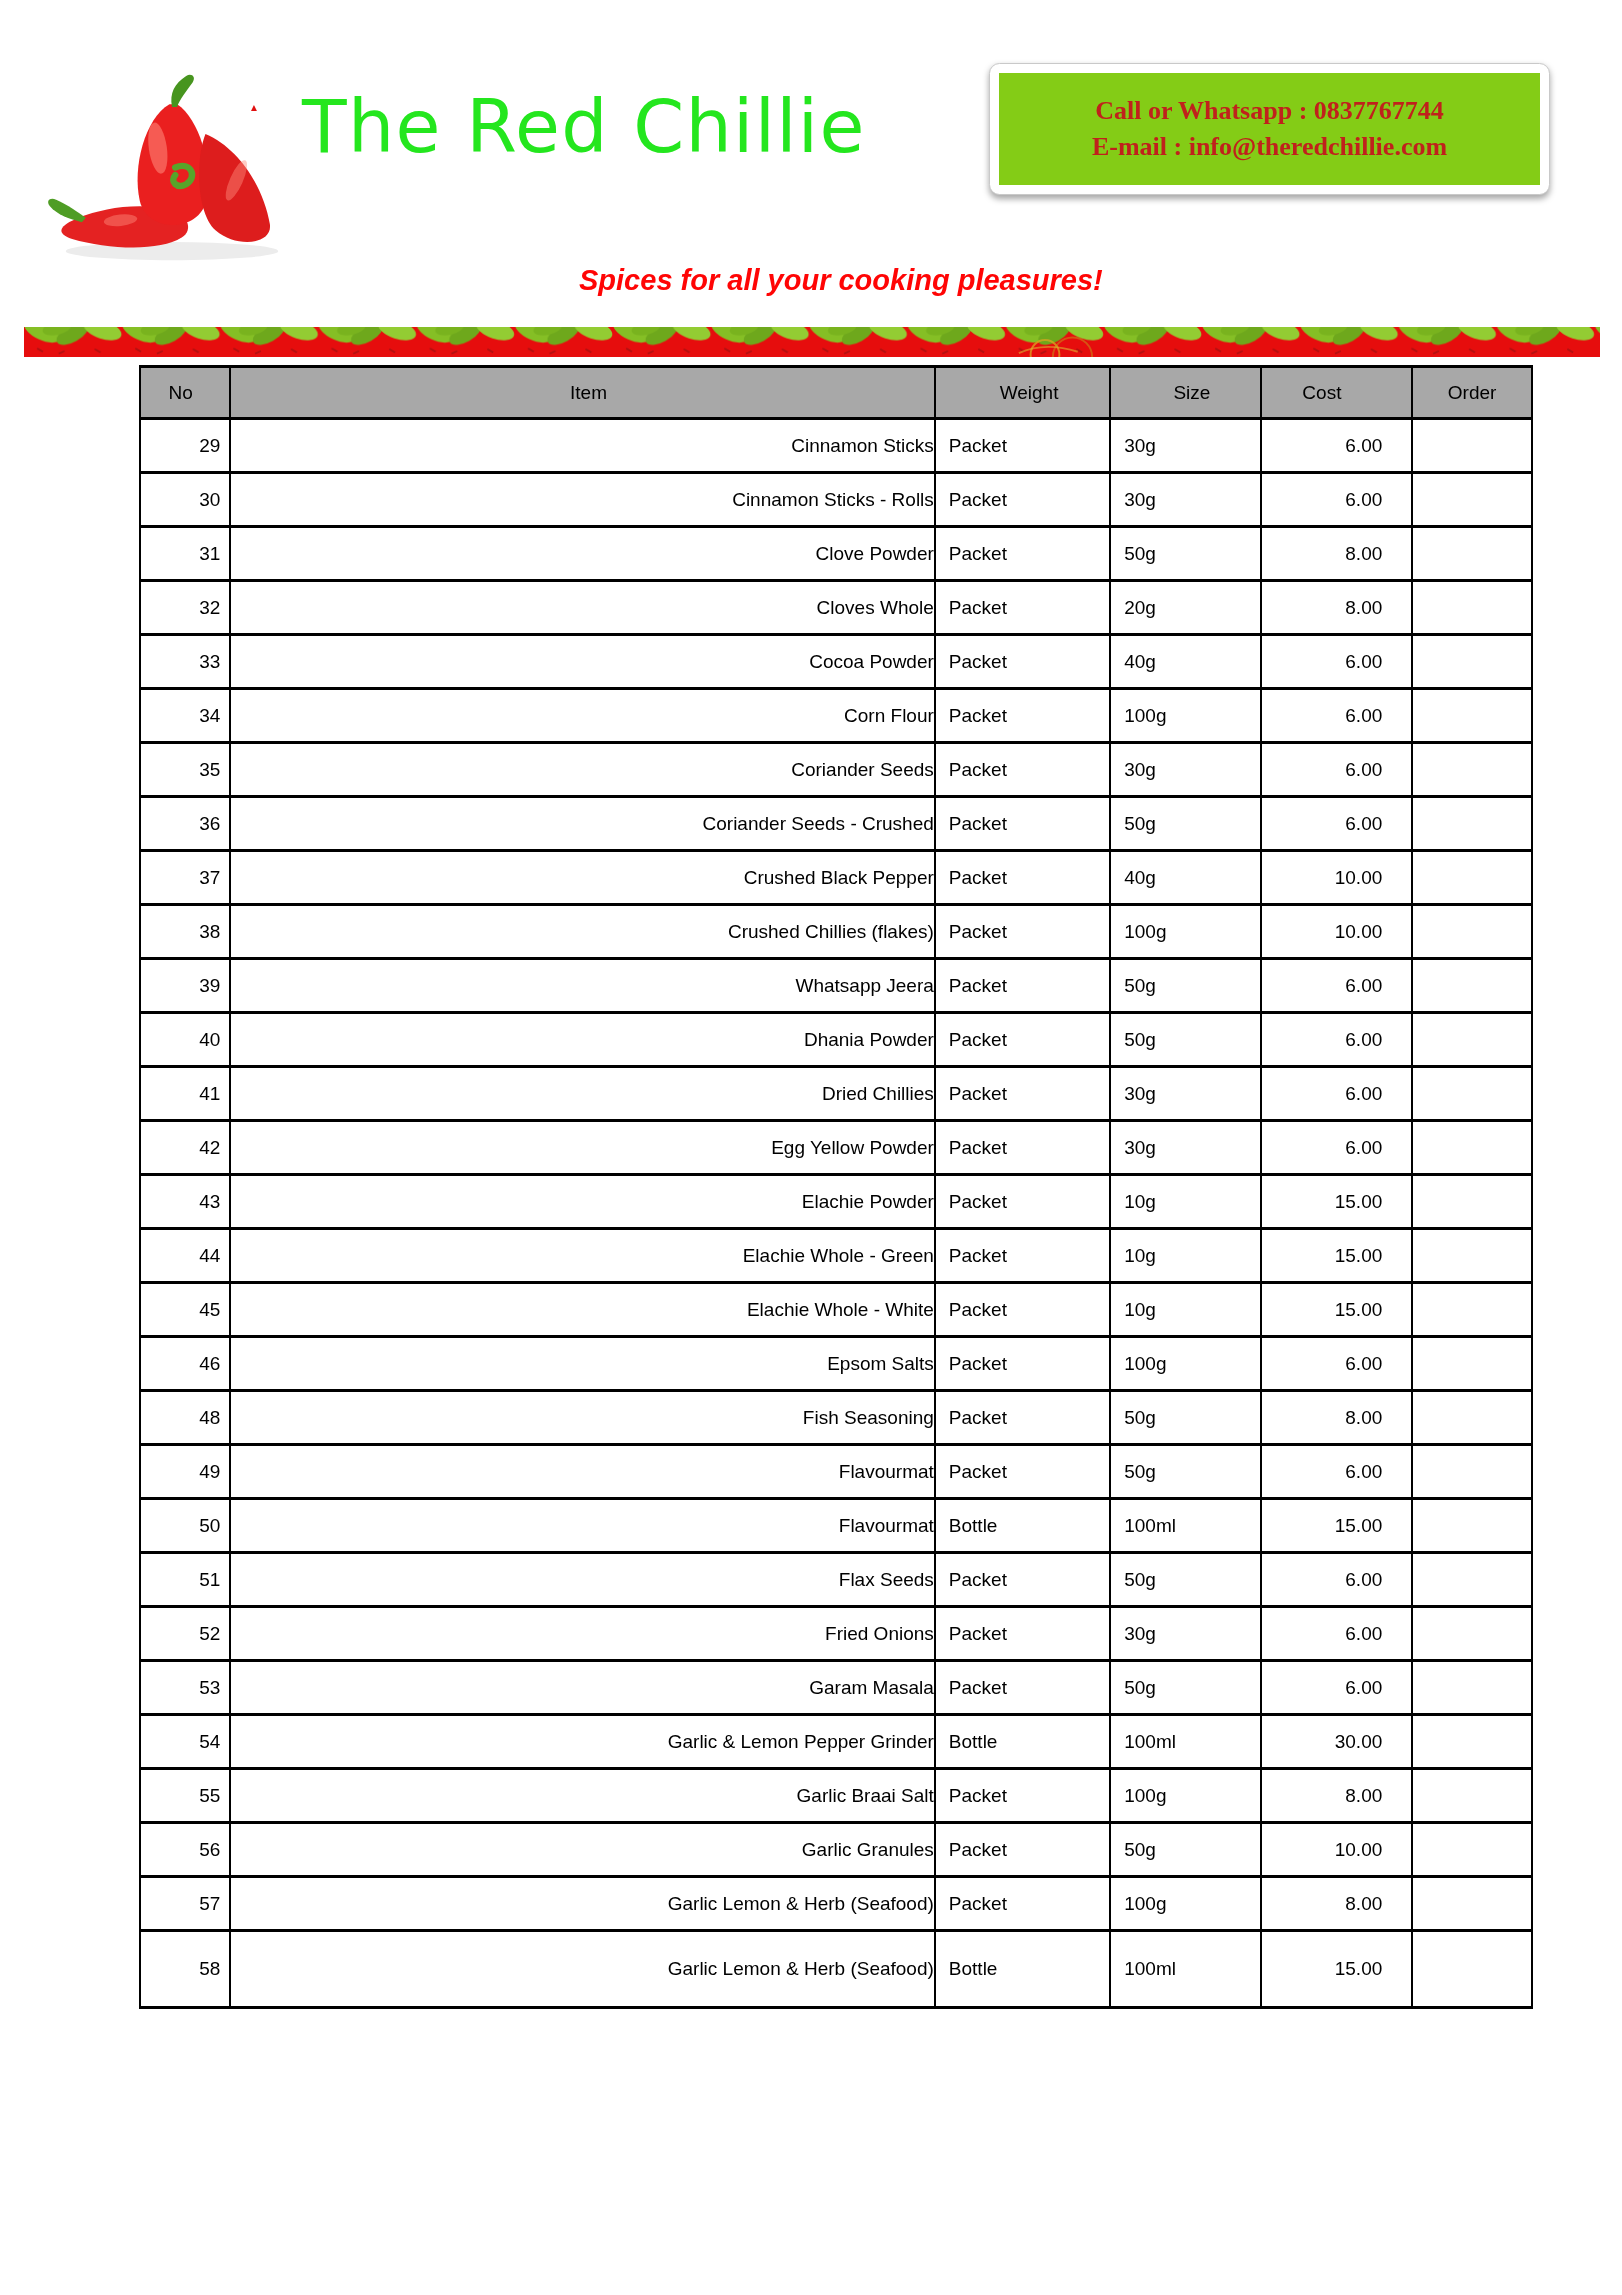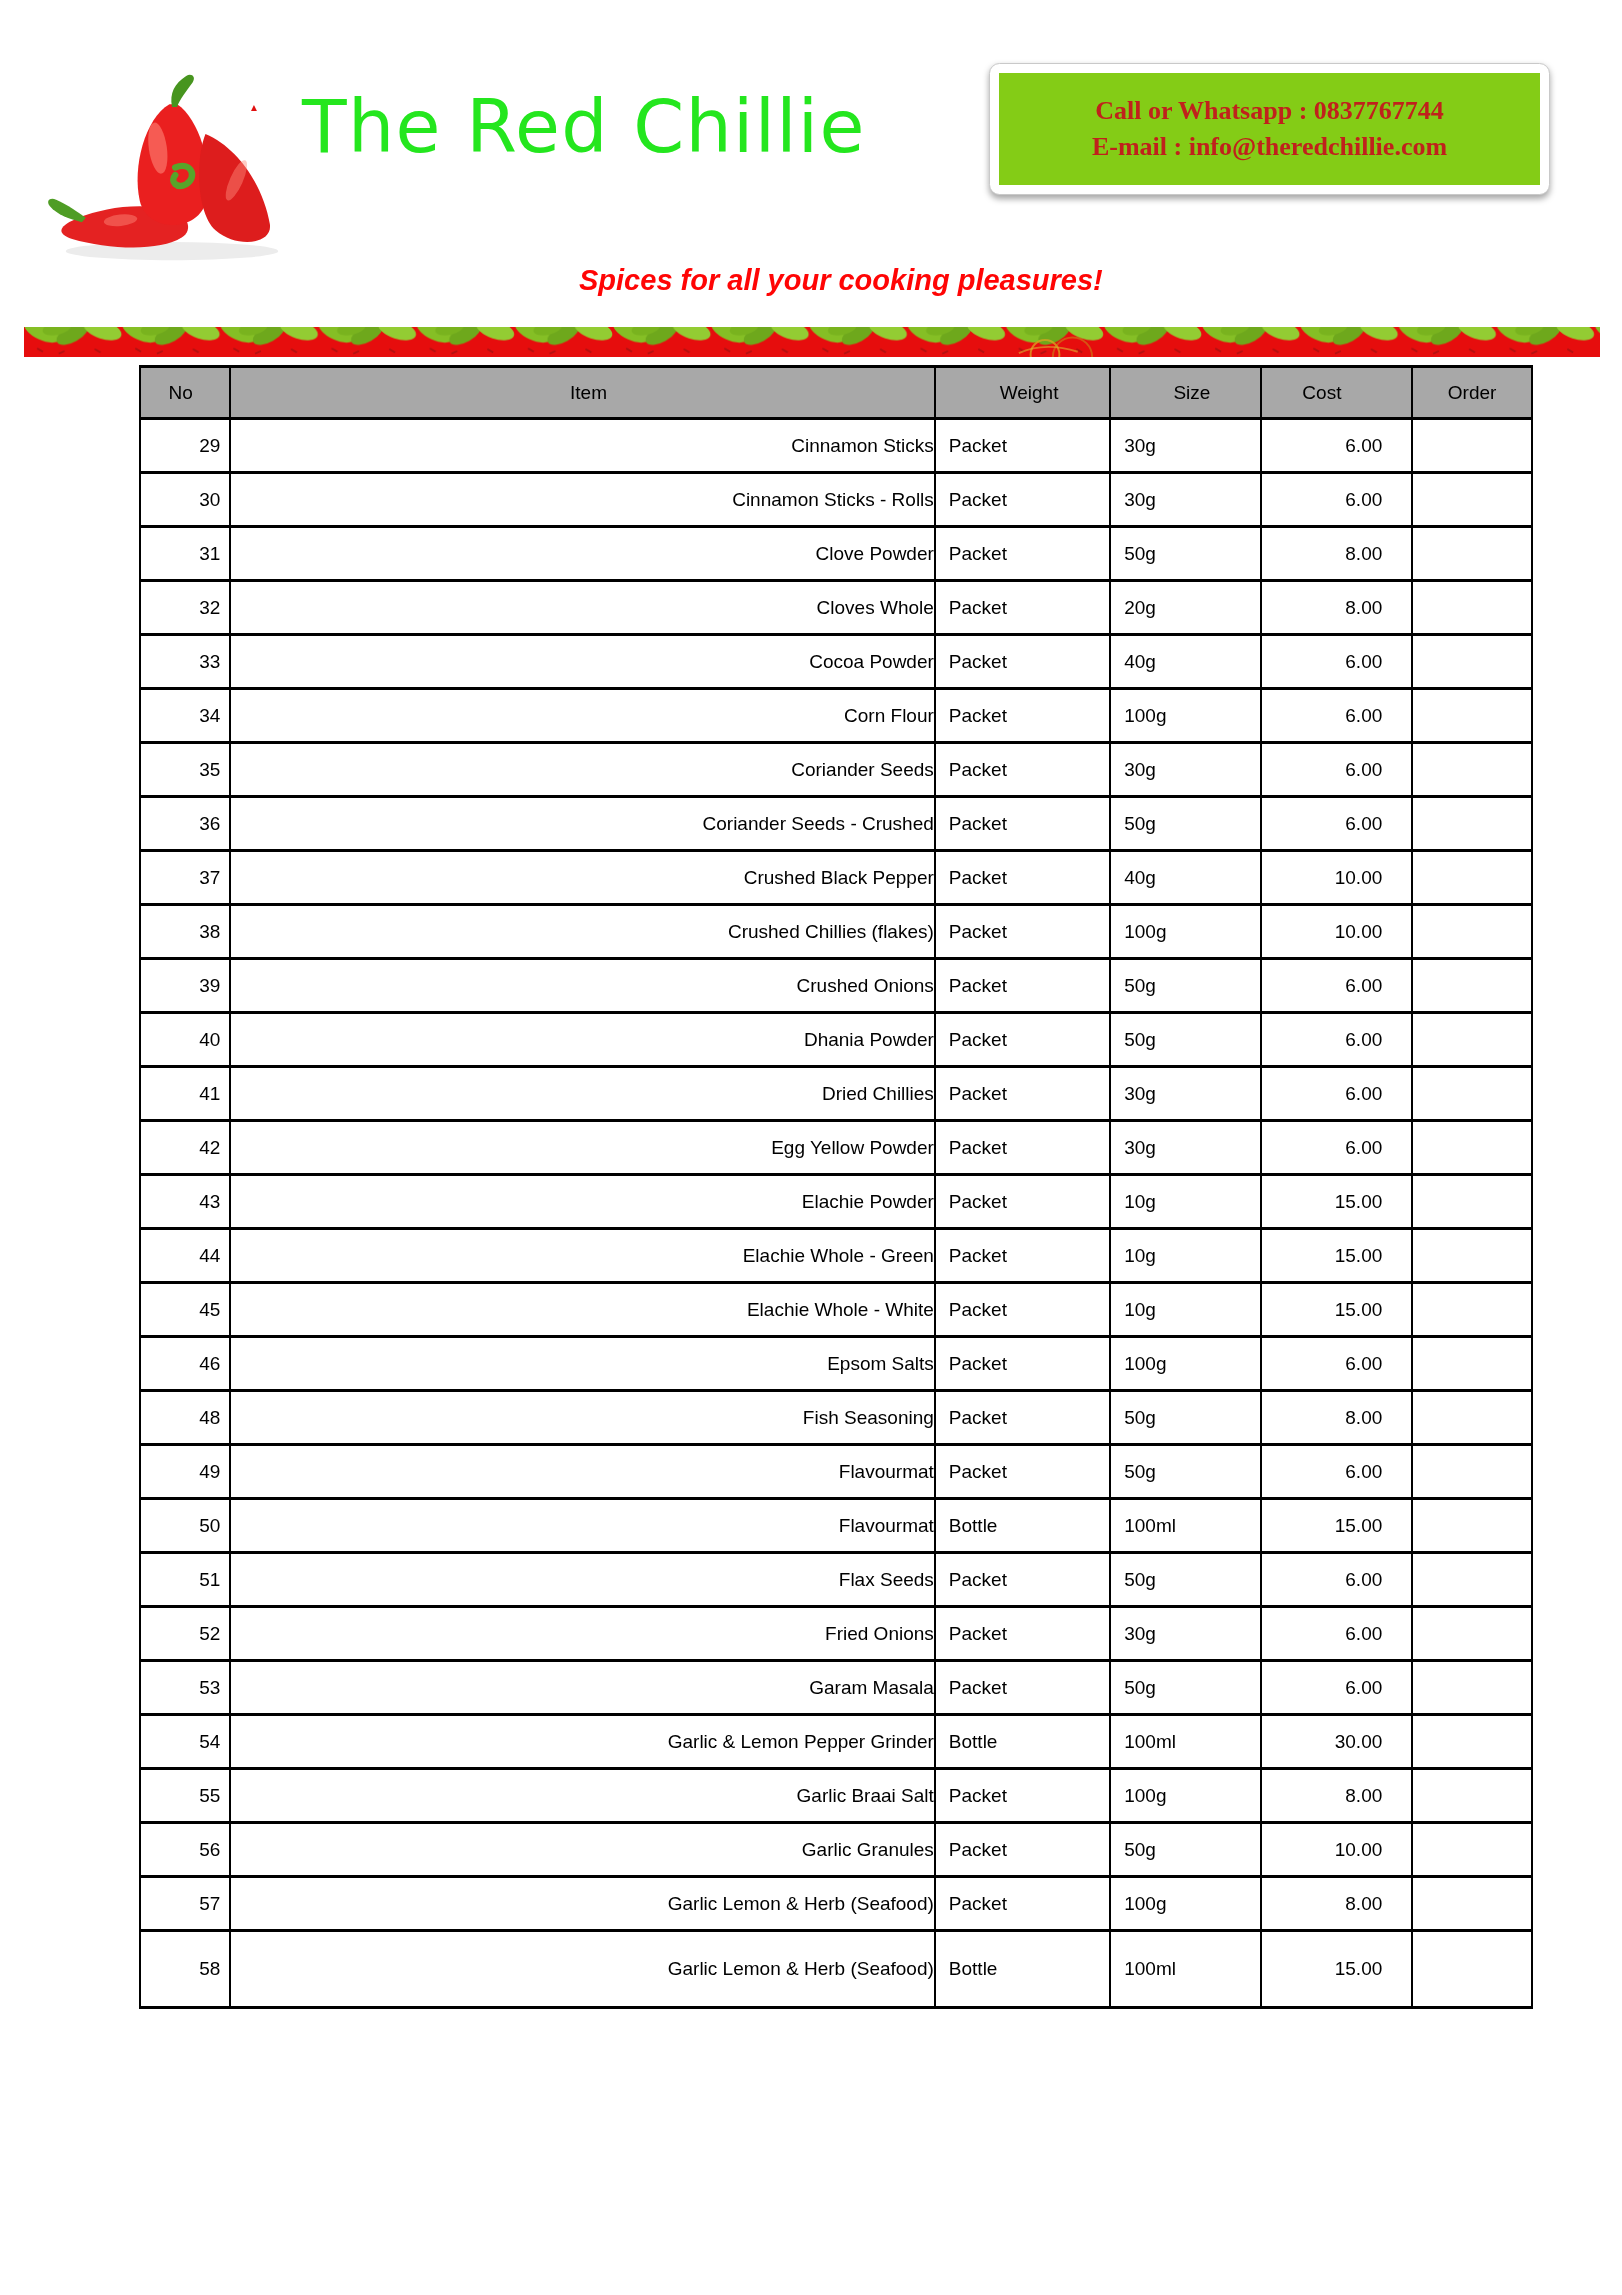--- a/index.html
+++ b/index.html
@@ -260,21 +260,21 @@
         <tr>
       <td class="c-no">38</td>
       <td class="c-item">Crushed Chillies (flakes)</td>
       <td class="c-weight">Packet</td>
       <td class="c-size">100g</td>
       <td class="c-cost">10.00</td>
       <td class="c-order"></td>
     </tr>
         <tr>
       <td class="c-no">39</td>
-      <td class="c-item">Crushed Onions</td>
+      <td class="c-item">Whatsapp Jeera</td>
       <td class="c-weight">Packet</td>
       <td class="c-size">50g</td>
       <td class="c-cost">6.00</td>
       <td class="c-order"></td>
     </tr>
         <tr>
       <td class="c-no">40</td>
       <td class="c-item">Dhania Powder</td>
       <td class="c-weight">Packet</td>
       <td class="c-size">50g</td>

